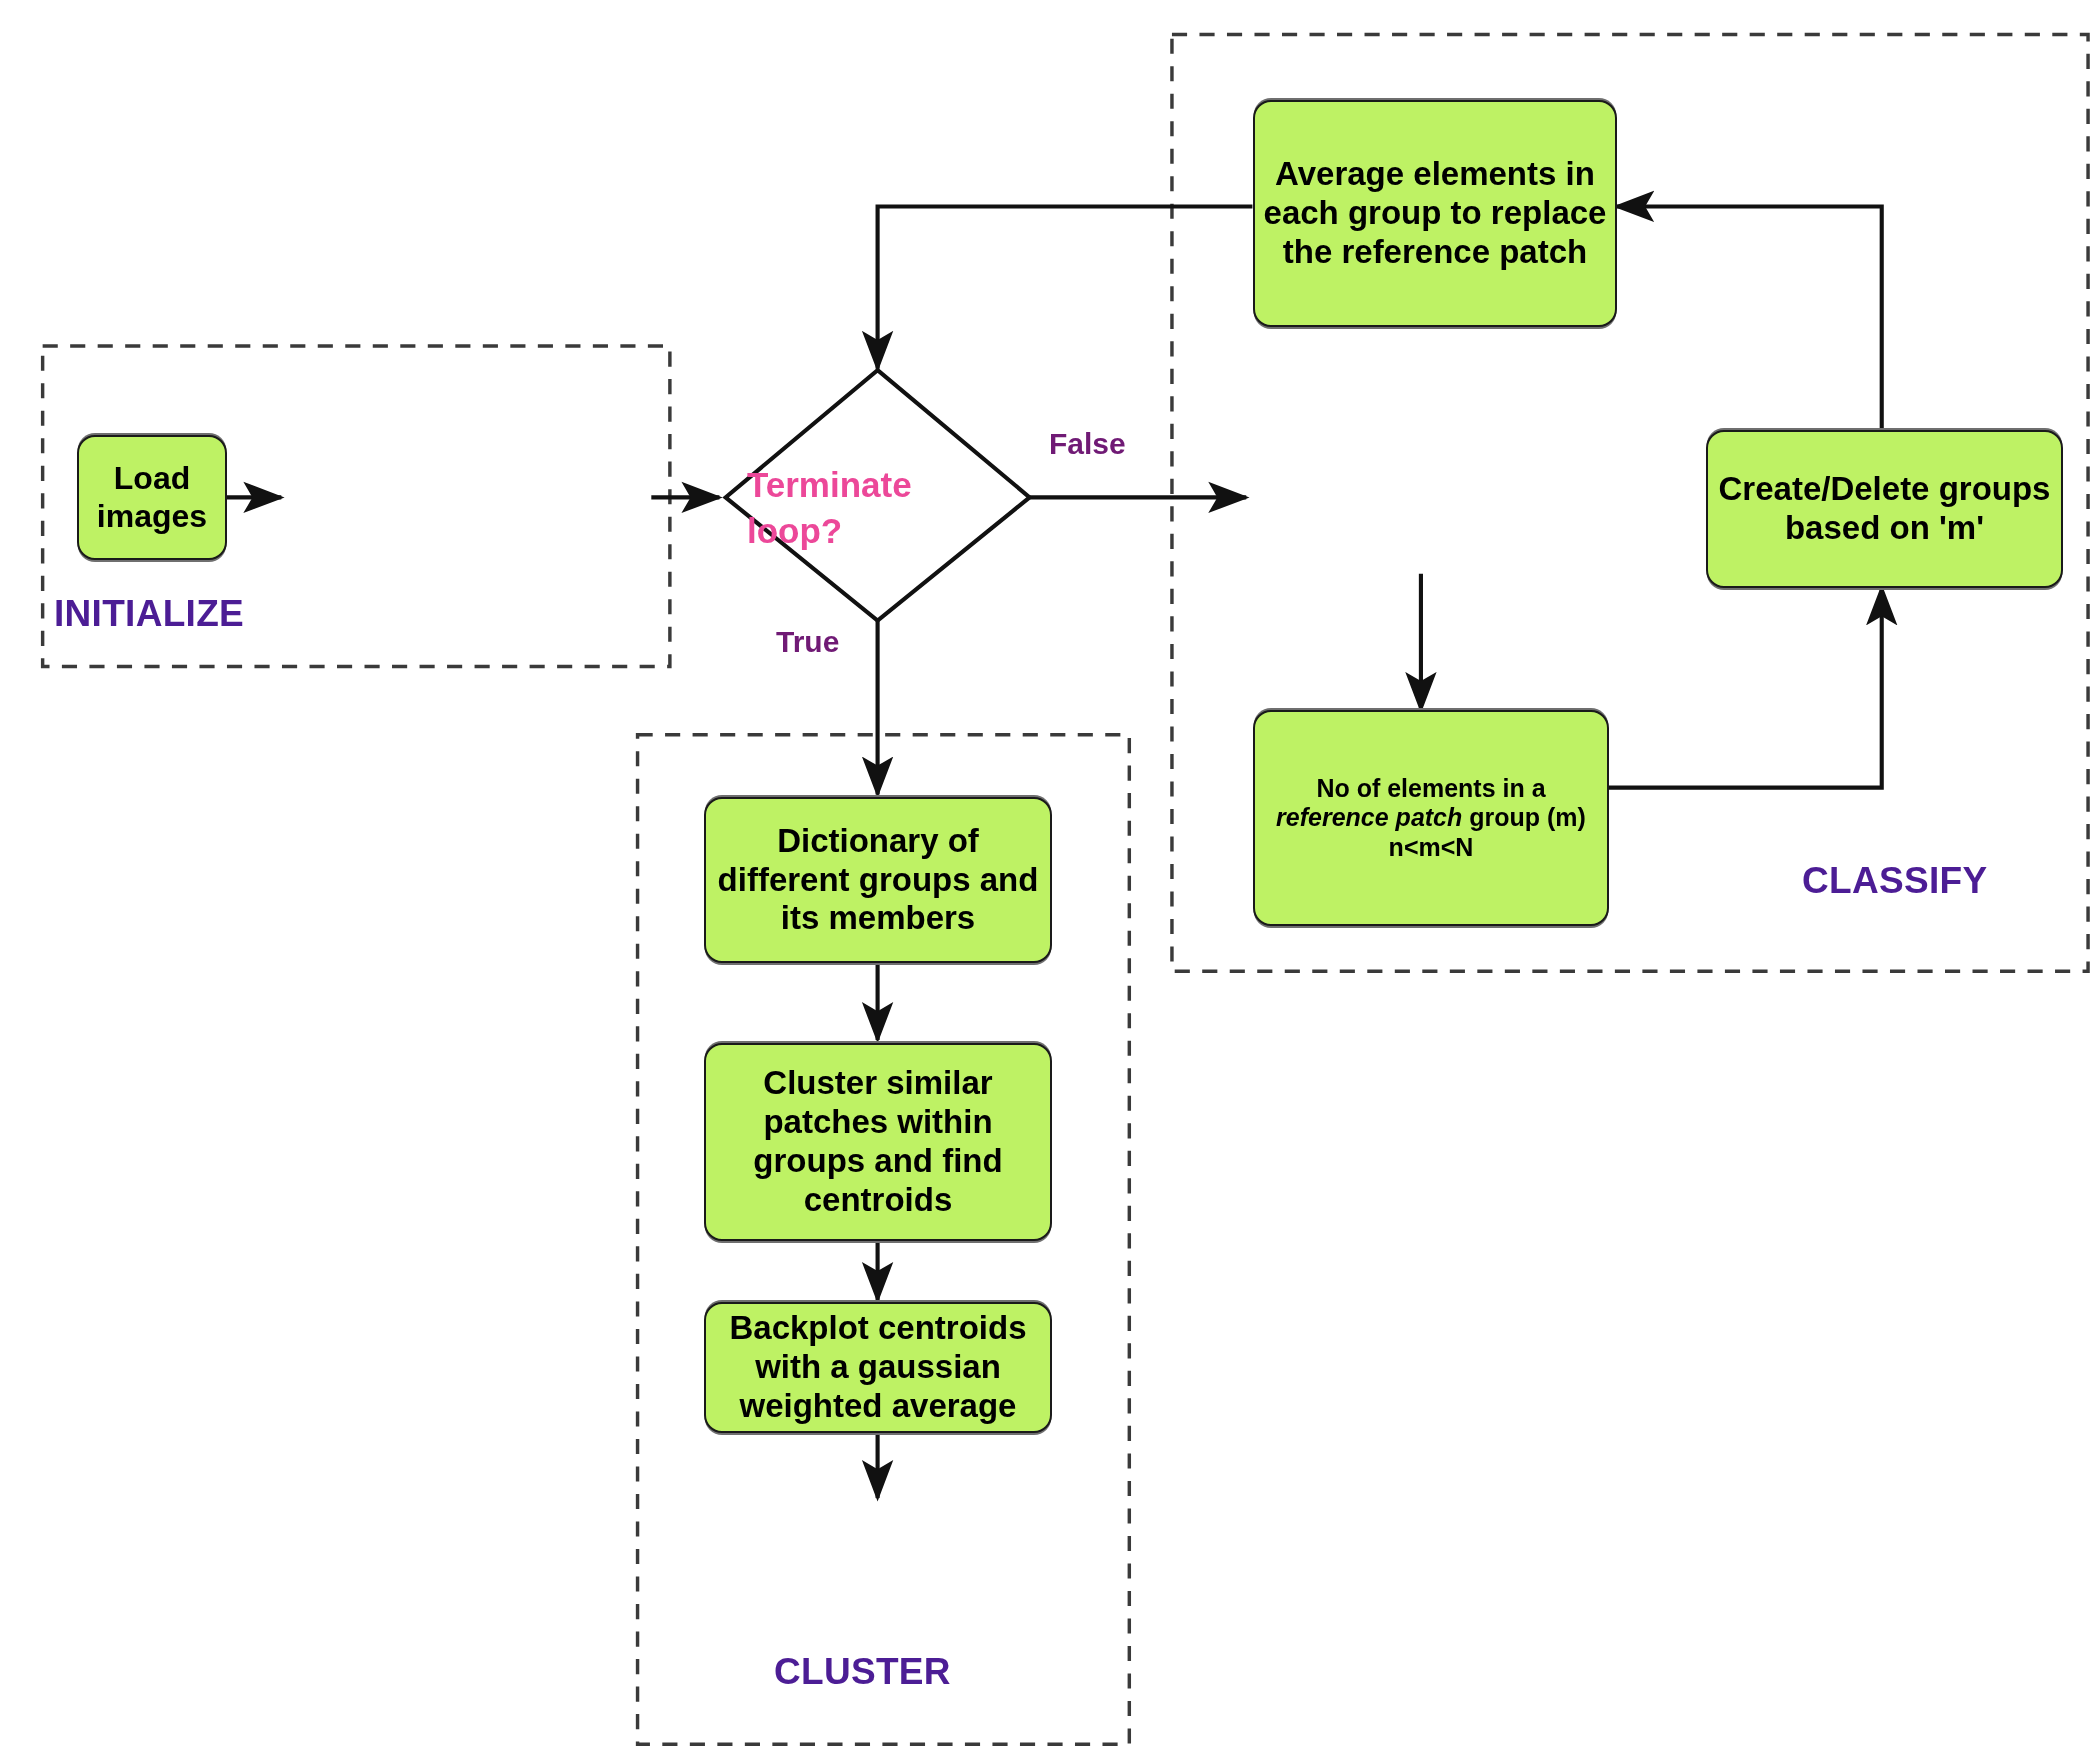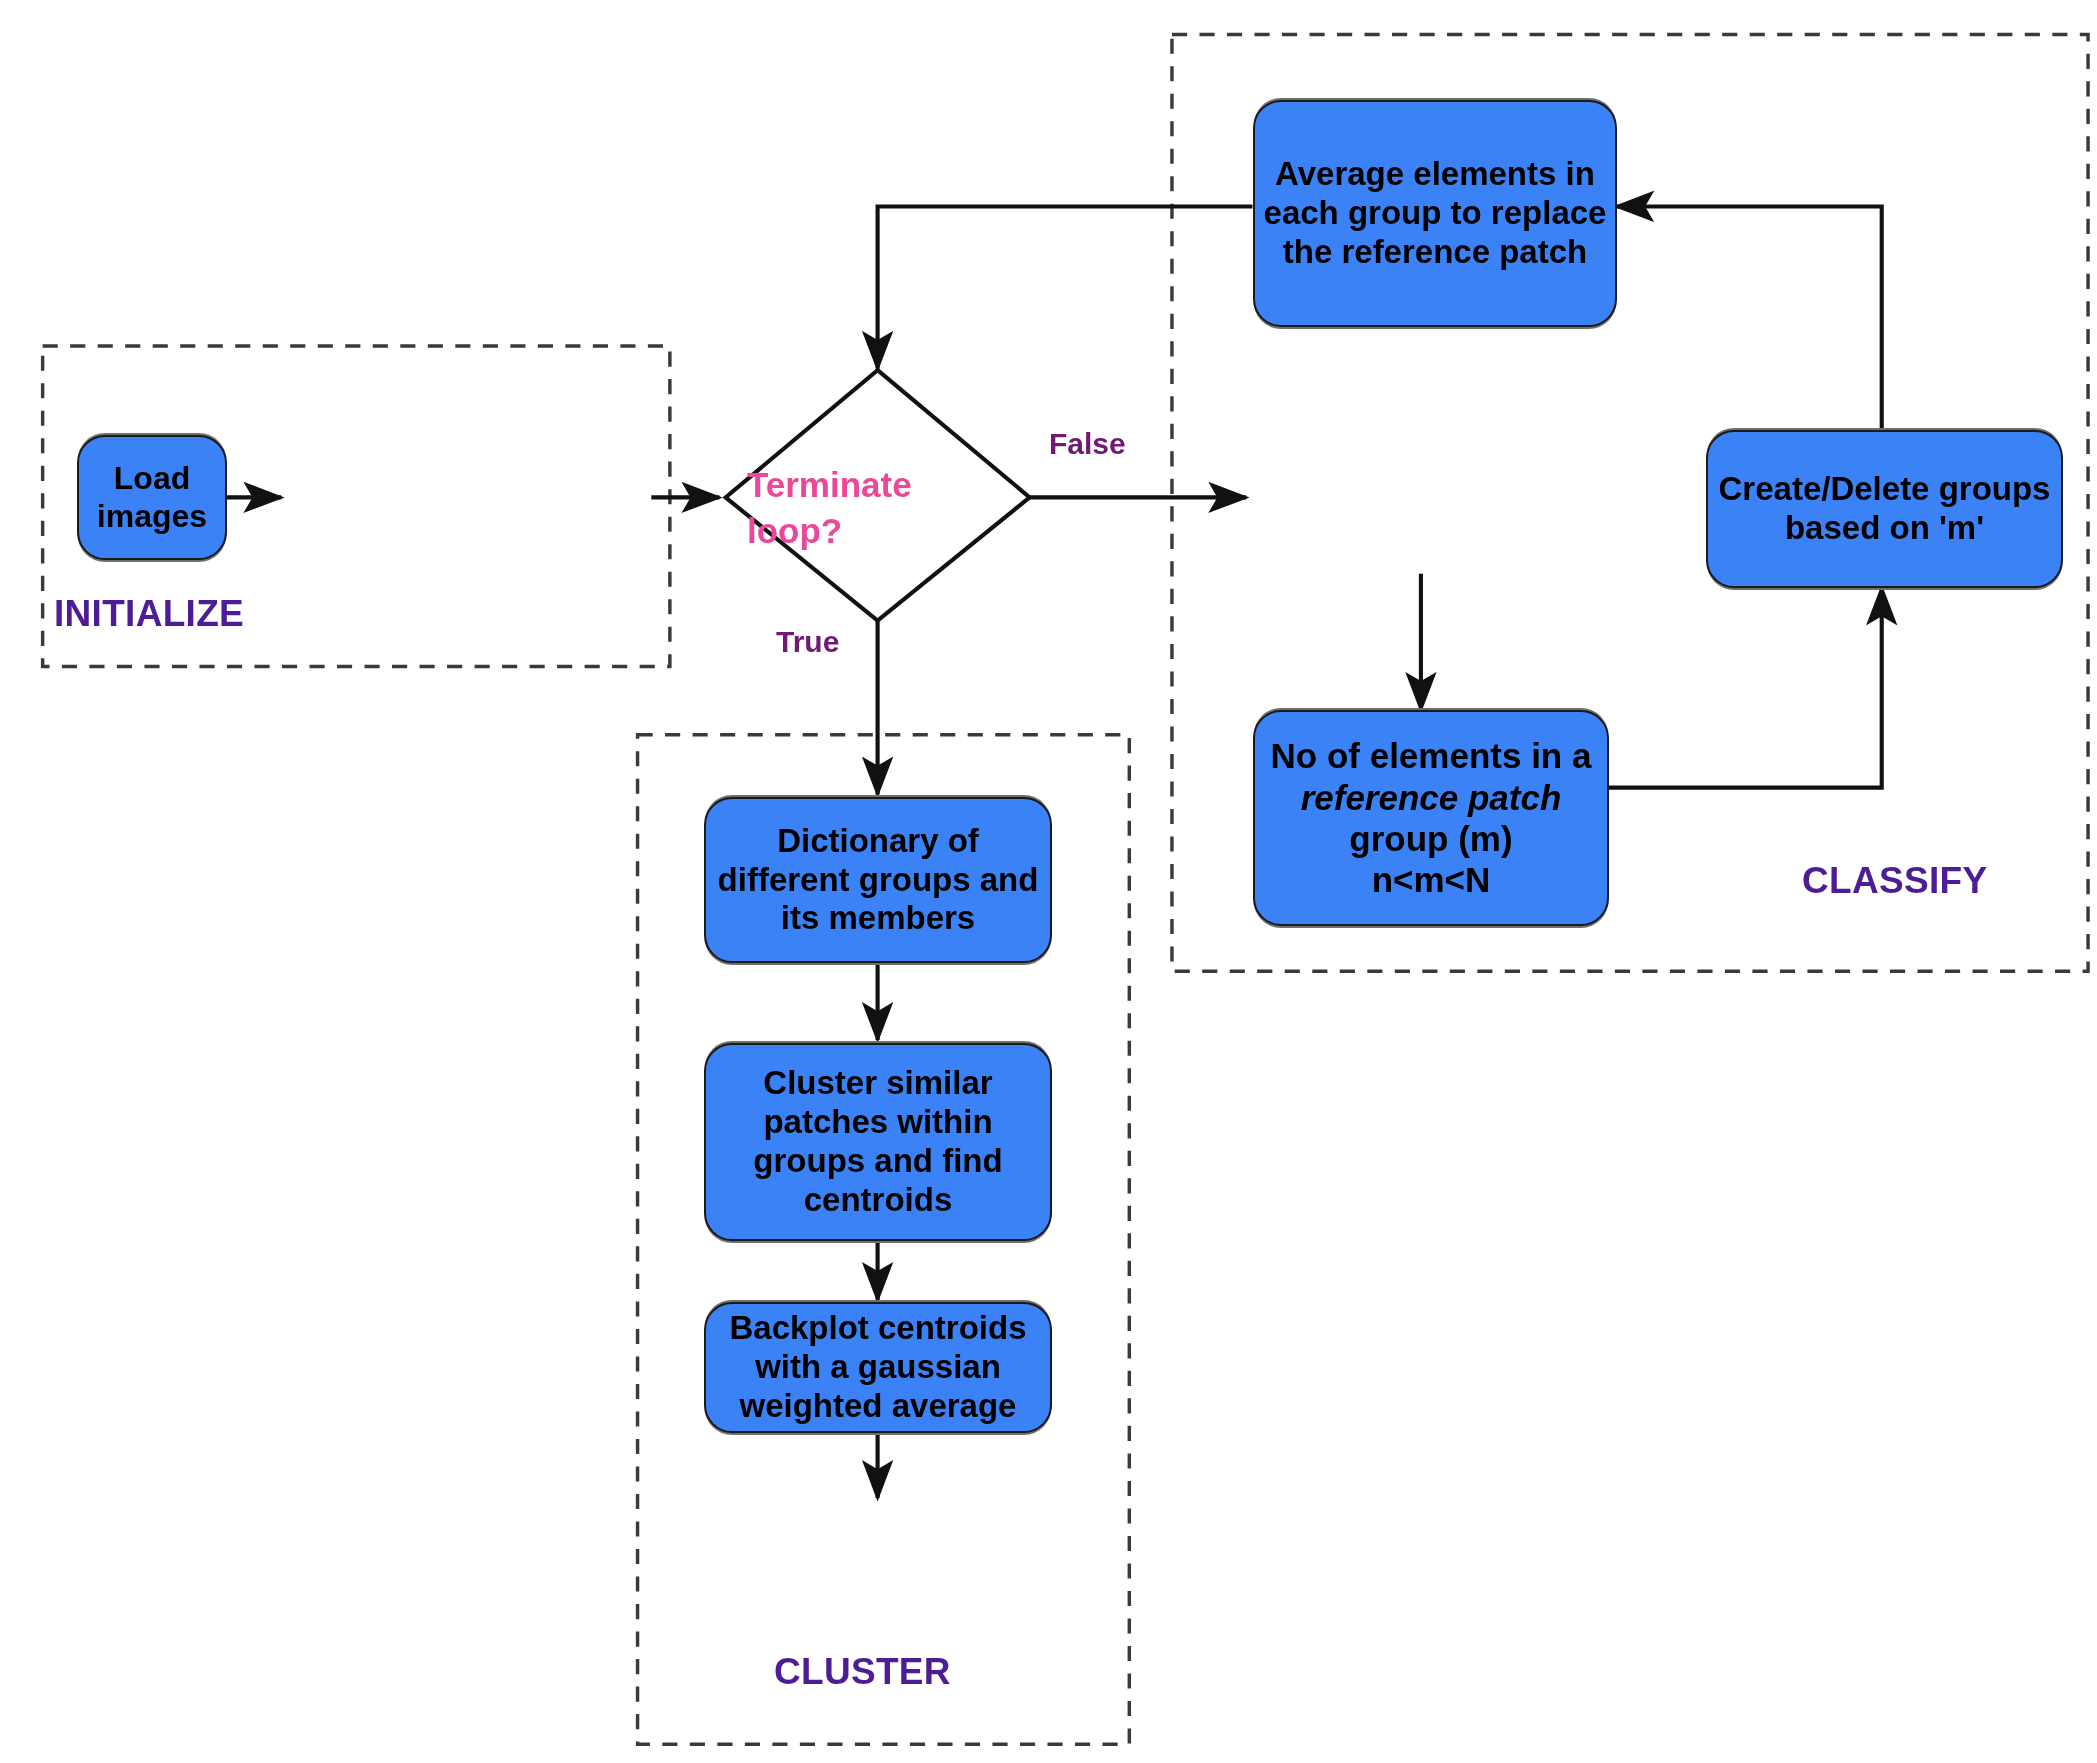--- a/index.html
+++ b/index.html
@@ -15,22 +15,22 @@
     font-weight:bold;
     font-size:37px;
     color:#4c1d95;
     letter-spacing:0.3px;
     white-space:nowrap;
   }
   .node{
     position:absolute;
     box-sizing:border-box;
     border:2.1px solid #1a1a1a;
-    border-radius:28px;
-    background:#3b82f6;
+    border-radius:18px;
+    background:#bef264;
     display:flex;
     align-items:center;
     justify-content:center;
     text-align:center;
     font-weight:bold;
     color:#000;
     line-height:1.18;
     padding:4.1px 6.9px;
     box-shadow:0 2.8px 0 -0.7px #6f6f6f, 0 -2.8px 0 -0.7px #6f6f6f;
   }
@@ -110,21 +110,21 @@
 
   <div class="node" style="left:1253px;top:100px;width:364px;height:227px;font-size:33px;">
     <span class="txt">Average elements in each group to replace the reference patch</span>
   </div>
 
 
   <div class="node" style="left:1706px;top:430px;width:357px;height:158px;font-size:33px;">
     <span class="txt">Create/Delete groups based on 'm'</span>
   </div>
 
-  <div class="node" style="left:1253px;top:710px;width:356px;height:216px;font-size:35px;">
+  <div class="node" style="left:1253px;top:710px;width:356px;height:216px;font-size:25px;">
     <span class="txt"><span>No of elements in a </span><em>reference patch</em><span> group (m)</span><br><span>n&lt;m&lt;N</span></span>
   </div>
 
   <div class="node" style="left:704px;top:797px;width:348px;height:166px;font-size:33px;">
     <span class="txt">Dictionary of different groups and its members</span>
   </div>
 
   <div class="node" style="left:704px;top:1043px;width:348px;height:198px;font-size:33px;">
     <span class="txt">Cluster similar patches within groups and find centroids</span>
   </div>

